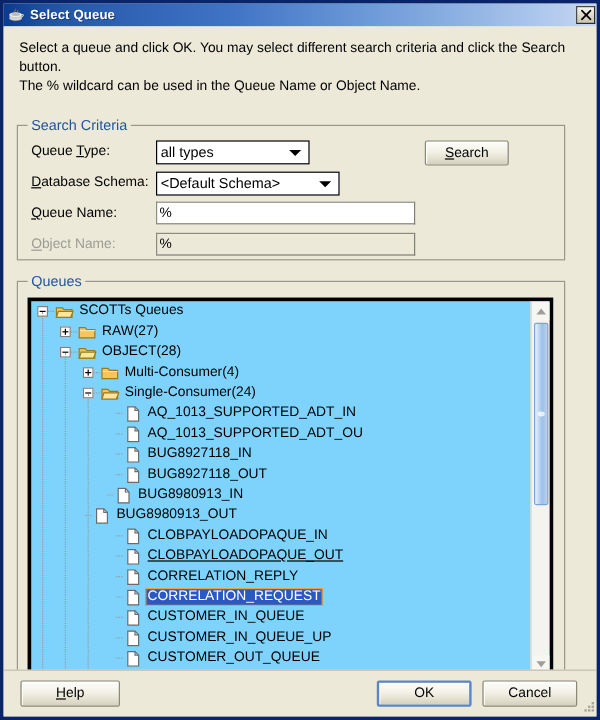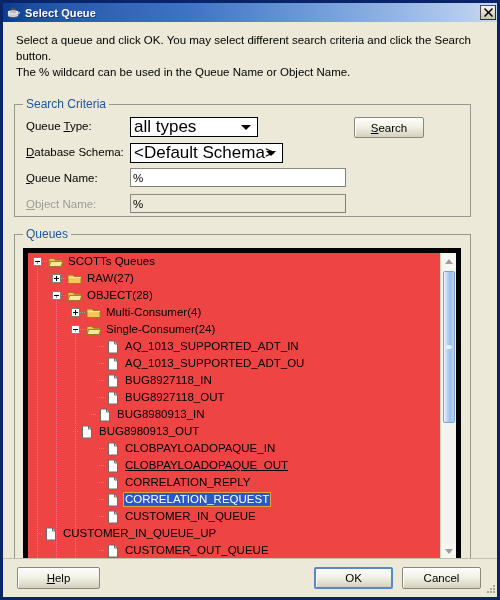--- a/index.html
+++ b/index.html
@@ -103,21 +103,21 @@
   .flabel.disabled { color: #9c9c94; }
   .mn { text-decoration: underline; }
 
   .combo {
     box-sizing: border-box;
     height: 20px;
     background: #ffffff;
     border: 1px solid #000000;
     display: flex; align-items: center;
     padding-left: 3px;
-    font-size: 17px;
+    font-size: 12px;
     color: #000;
     cursor: default;
     position: relative;
   }
   .combo .arrow {
     position: absolute;
     right: 6px; top: 50%;
     margin-top: -2px;
     width: 0; height: 0;
     border-left: 5px solid transparent;
@@ -161,22 +161,22 @@
     border: 2px solid #5a87c9;
     box-shadow: inset 1px 1px 0 #ffffff;
   }
 
   
   #treeview {
     position: absolute;
     left: 20px; top: 226px;
     width: 438px; height: 317px;
     box-sizing: border-box;
-    background: #ef4444;
-    border: 5px solid #000000;
+    background: #7dd3fc;
+    border: 3px solid #000000;
     overflow: hidden;
     display: flex;
   }
   #treescroll {
     flex: 1 1 auto;
     position: relative;
     overflow: hidden;
   }
   #treeinner {
     position: absolute;
@@ -497,21 +497,21 @@
             </div>
             <div class="tnode" style="padding-left: 62px;">
               <span class="handle none"></span>
               <span class="dots"></span>
               <span class="ico"><svg width="16" height="14" viewBox="0 0 16 14">
                   <path d="M3.5 1h6l3 3v9h-9z" fill="#ffffff" stroke="#6b6b6b" stroke-width="1"></path>
                   <path d="M9.5 1v3h3" fill="none" stroke="#6b6b6b" stroke-width="1"></path>
                 </svg></span>
               <span class="lbl">CUSTOMER_IN_QUEUE</span>
             </div>
-            <div class="tnode" style=" text-align: right;">
+            <div class="tnode" style="padding-left: 62px; text-align: right;">
               <span class="handle none"></span>
               <span class="dots"></span>
               <span class="ico"><svg width="16" height="14" viewBox="0 0 16 14">
                   <path d="M3.5 1h6l3 3v9h-9z" fill="#ffffff" stroke="#6b6b6b" stroke-width="1"></path>
                   <path d="M9.5 1v3h3" fill="none" stroke="#6b6b6b" stroke-width="1"></path>
                 </svg></span>
               <span class="lbl">CUSTOMER_IN_QUEUE_UP</span>
             </div>
             <div class="tnode" style="padding-left: 62px;">
               <span class="handle none"></span>

